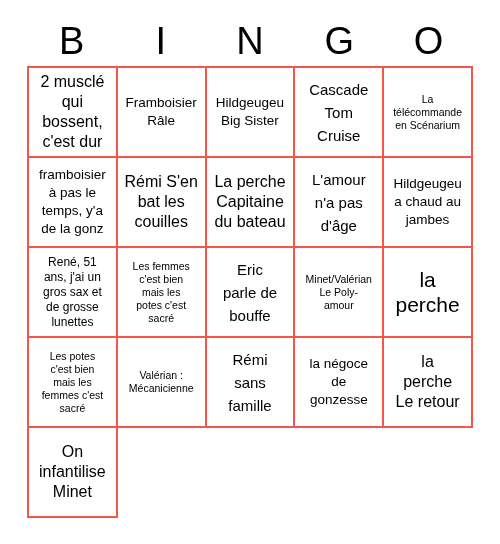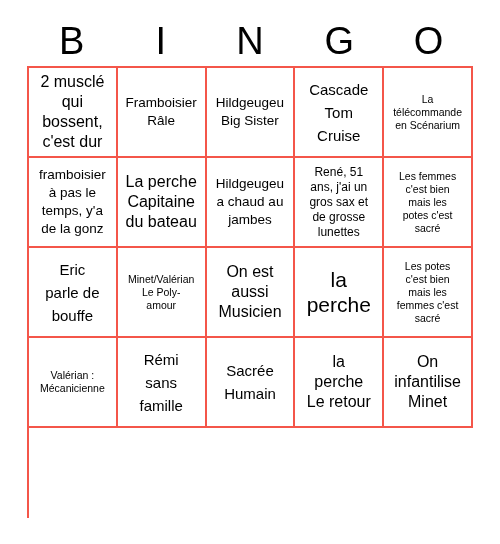--- a/index.html
+++ b/index.html
@@ -127,23 +127,33 @@
 télécommande
 en Scénarium</span>
       </div>
       <div class="cell">
         <span class="cell-text sz-md">framboisier
 à pas le
 temps, y'a
 de la gonz</span>
       </div>
       <div class="cell">
+        <span class="cell-text sz-lg">Rémi S'en
+bat les
+couilles</span>
+      </div>
+      <div class="cell">
         <span class="cell-text sz-lg">La perche
 Capitaine
 du bateau</span>
+      </div>
+      <div class="cell">
+        <span class="cell-text sz-xl">L'amour
+n'a pas
+d'âge</span>
       </div>
       <div class="cell">
         <span class="cell-text sz-md">Hildgeugeu
 a chaud au
 jambes</span>
       </div>
       <div class="cell">
         <span class="cell-text sz-sm">René, 51
 ans, j'ai un
 gros sax et
@@ -161,47 +171,43 @@
         <span class="cell-text sz-xl">Eric
 parle de
 bouffe</span>
       </div>
       <div class="cell">
         <span class="cell-text sz-xs">Minet/Valérian
 Le Poly-
 amour</span>
       </div>
       <div class="cell">
-        <span class="cell-text sz-lg">On est
-aussi
-Musicien</span>
-      </div>
-      <div class="cell">
         <span class="cell-text sz-xxl">la
 perche</span>
       </div>
       <div class="cell">
         <span class="cell-text sz-xs">Les potes
 c'est bien
 mais les
 femmes c'est
 sacré</span>
       </div>
       <div class="cell">
         <span class="cell-text sz-xs">Valérian :
 Mécanicienne</span>
       </div>
       <div class="cell">
         <span class="cell-text sz-xl">Rémi
 sans
 famille</span>
       </div>
       <div class="cell">
-        <span class="cell-text sz-xl">Sacrée
-Humain</span>
+        <span class="cell-text sz-md">la négoce
+de
+gonzesse</span>
       </div>
       <div class="cell">
         <span class="cell-text sz-lg">la
 perche
 Le retour</span>
       </div>
       <div class="cell">
         <span class="cell-text sz-lg">On
 infantilise
 Minet</span>

